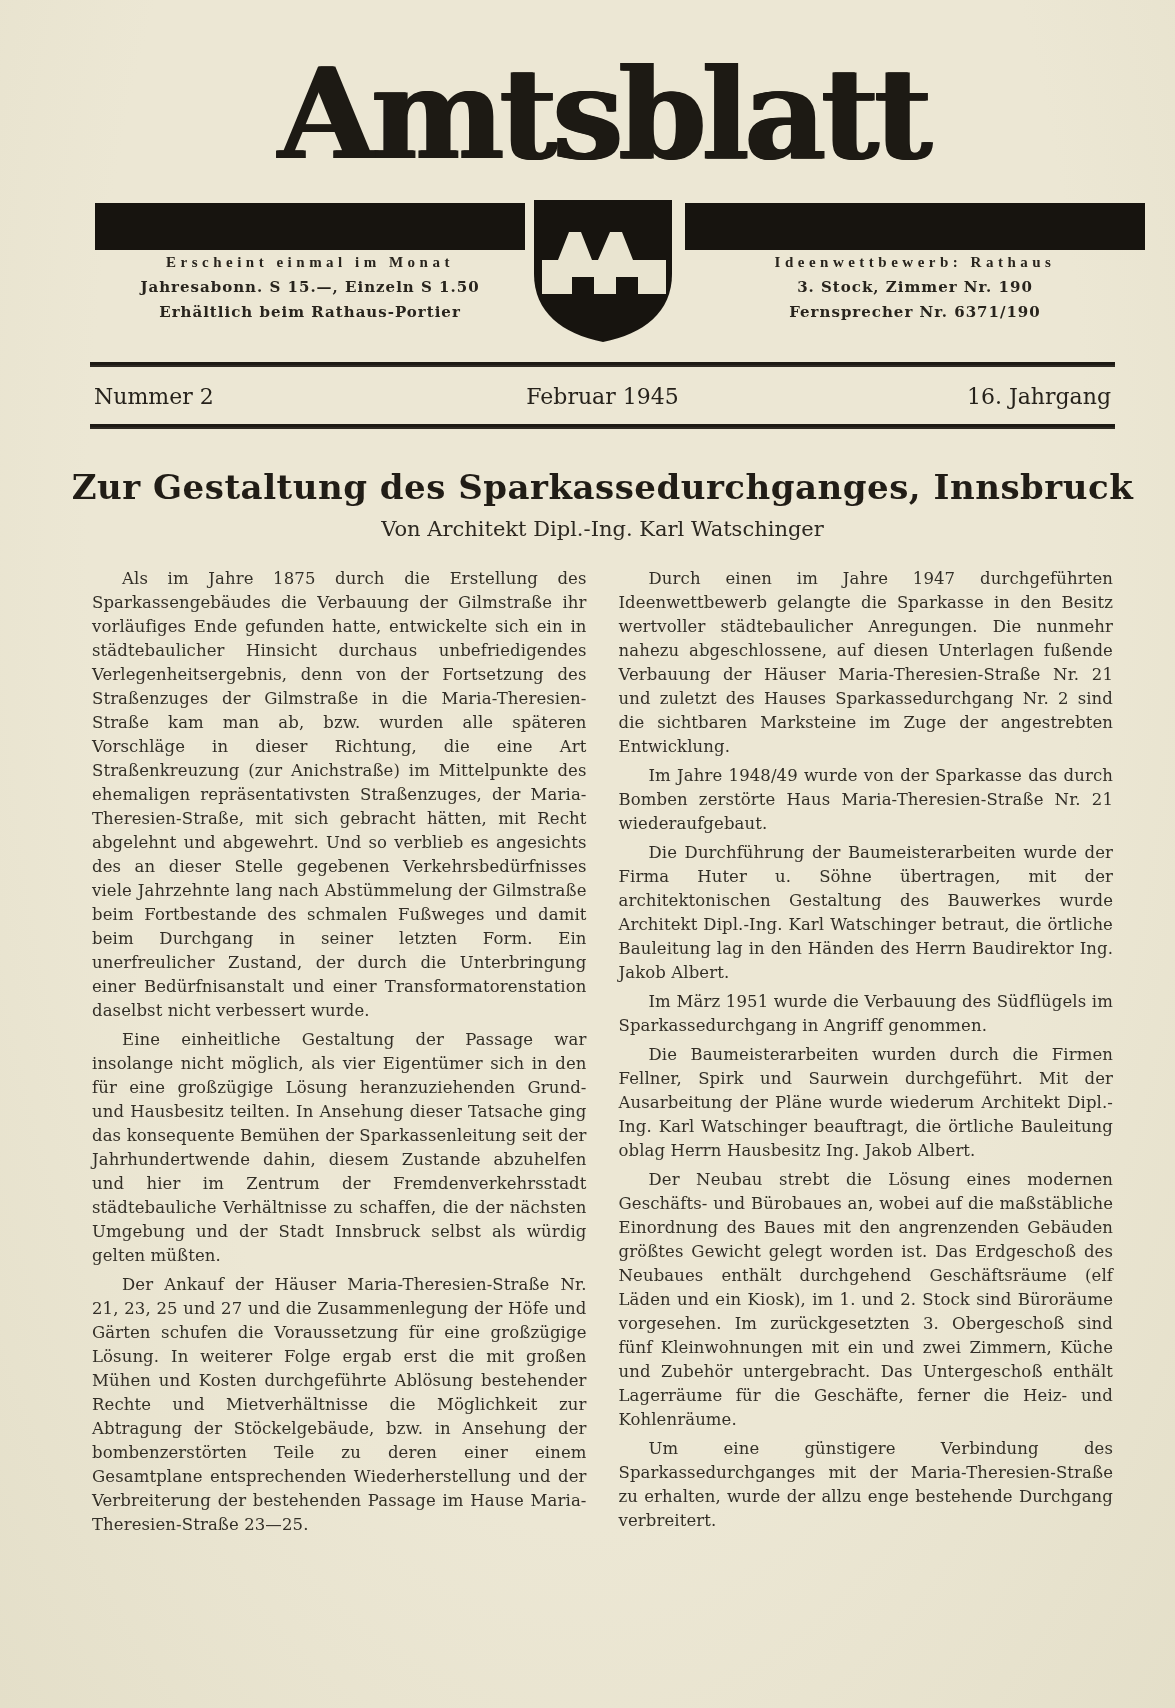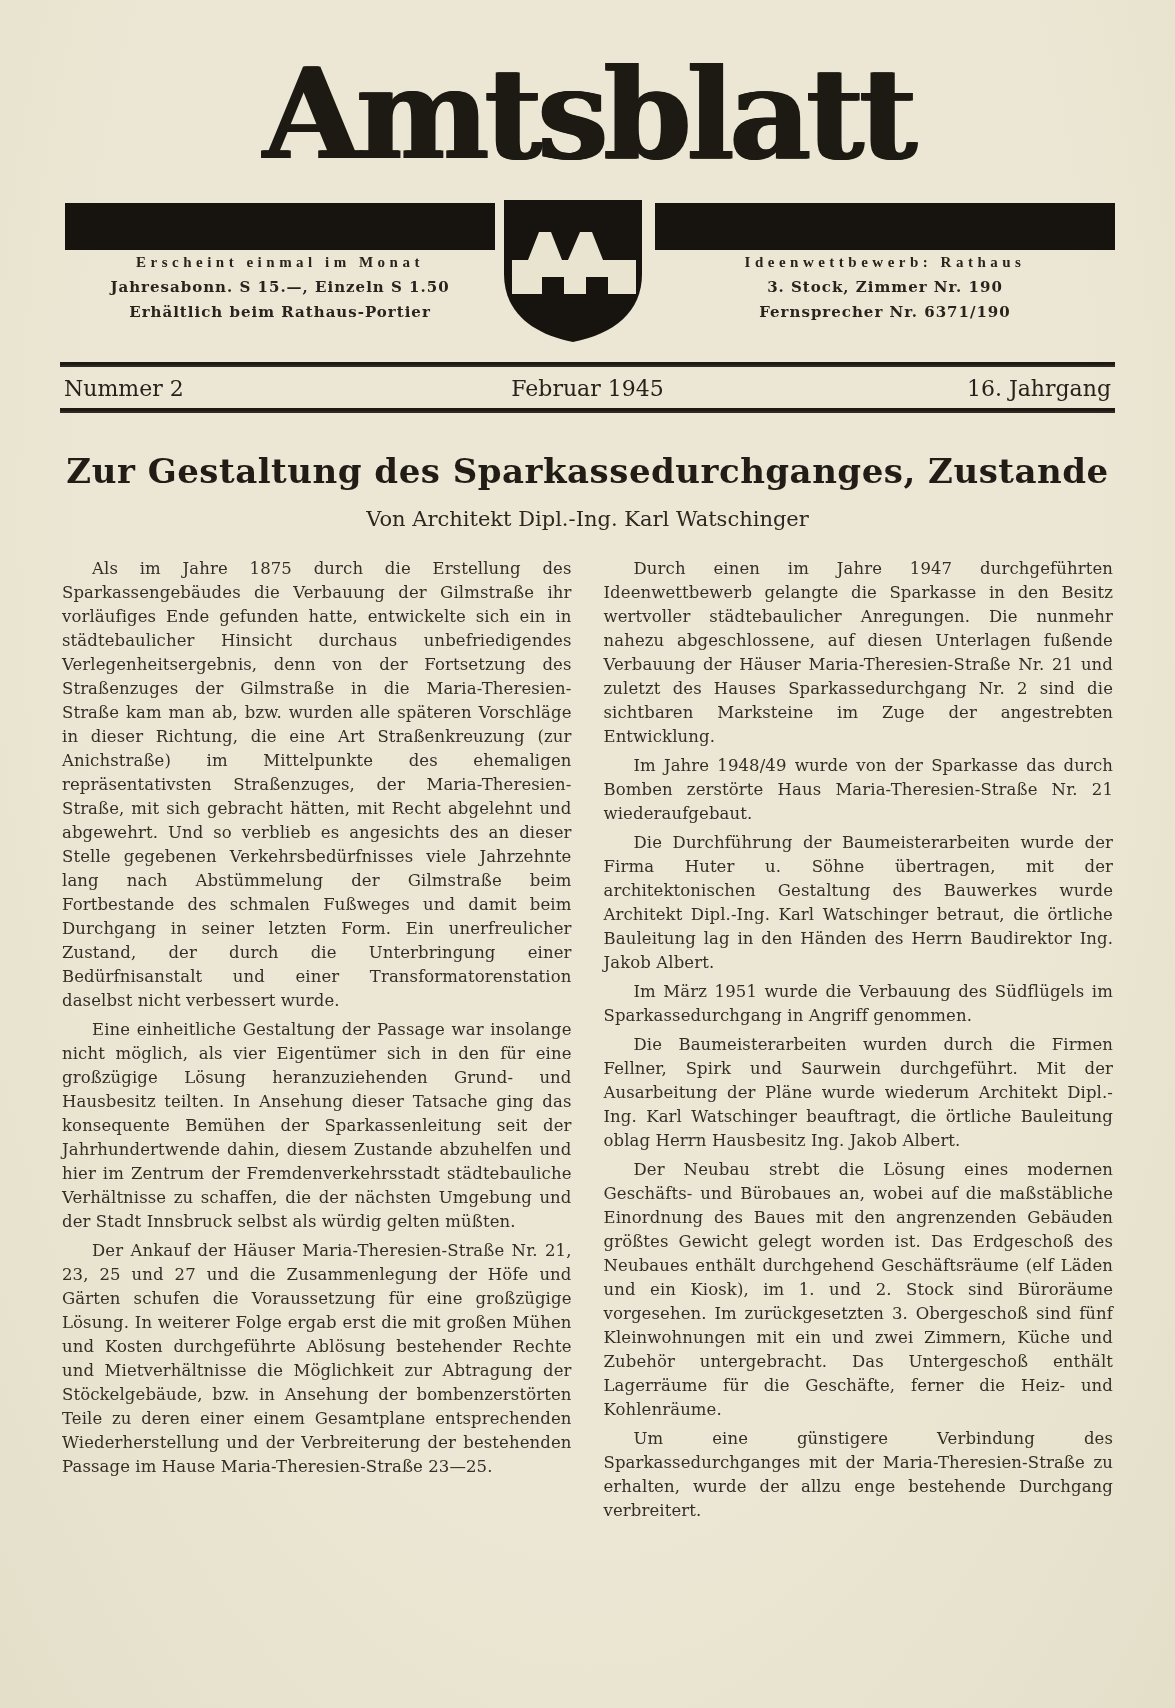--- a/index.html
+++ b/index.html
@@ -6,20 +6,21 @@
   html,body { background:#c9c4b2; }
   .page {
     position:relative;
     width:1175px; height:1708px;
     margin:0 auto;
     background:#e9e4d0;
     background-image:radial-gradient(ellipse at 50% 30%, #ece7d4 60%, #e4dfc9 100%);
     font-family:"DejaVu Serif", serif;
     color:#2e2a23;
     overflow:hidden;
+    padding-left:30px;
   }
   
   .masthead { padding-top:48px; text-align:center; color:#1d1a14; }
   .m1 {
     font-size:126px; font-weight:bold; line-height:1.05;
     letter-spacing:-5px;
     text-shadow:1.6px 0 0 currentColor, -0.8px 0 0 currentColor;
   }
   .m2 {
     font-size:58px; font-weight:bold; line-height:1.0;
@@ -34,31 +35,31 @@
   .bar-right { left:655px; width:460px; }
   .shield { position:absolute; left:498px; top:0; width:150px; height:146px; }
   .info { position:absolute; top:52px; text-align:center; font-size:15px; line-height:25px; color:#28241d; }
   .info-left  { left:65px;  width:430px; }
   .info-right { left:655px; width:460px; }
   .info .sp1 { letter-spacing:4.5px; font-weight:bold; display:block;font-family:Liberation Serif, serif; }
   .info .sp2 { letter-spacing:1px; font-weight:bold; display:block; }
   
   .rule-dbl { margin:0 60px; height:5px; border-top:3px solid #1d1a14; border-bottom:2px solid #2e2a23; }
   .rule-top { margin-top:12px; }
-  .issue-row { display:flex; margin:0 60px; padding:9px 4px 7px; font-size:22px; color:#26221b; }
+  .issue-row { display:flex; margin:8px 60px; padding:9px 4px 7px; font-size:22px; color:#26221b; }
   .issue-row .cell { flex:1; }
   .issue-row .c-center { text-align:center; }
   .issue-row .c-right { text-align:right; }
   
   .art-title {
     text-align:center; margin-top:38px;
     font-size:34px; font-weight:bold; color:#211d16;
     letter-spacing:0.5px;
   }
-  .art-byline { text-align:center; margin-top:16px; font-size:21px; color:#2c2820; }
+  .art-byline { text-align:center; margin-top:10px; font-size:21px; color:#2c2820; }
   .columns { display:flex; gap:32px; margin:26px 62px 0; }
   .col { flex:1; }
   .col p {
     font-size:16.5px; line-height:24px;
     text-align:justify; text-indent:30px;
     margin-bottom:5px;
     letter-spacing:0.1px;
     hyphens:auto; -webkit-hyphens:auto;
     color:#332f27;
   }
@@ -98,21 +99,21 @@
 
   <div class="issue-row">
     <span class="cell">Nummer 2</span>
     <span class="cell c-center">Februar 1945</span>
     <span class="cell c-right">16. Jahrgang</span>
   </div>
 
   <div class="rule-dbl"></div>
 
   <main>
-    <h1 class="art-title">Zur Gestaltung des Sparkassedurchganges, Zustande</h1>
+    <h1 class="art-title">Zur Gestaltung des Sparkassedurchganges, Innsbruck</h1>
     <div class="art-byline">Von Architekt Dipl.-Ing. Karl Watschinger</div>
 
     <div class="columns">
       <div class="col">
         <p>Als im Jahre 1875 durch die Erstellung des Sparkassengebäudes die Verbauung der Gilmstraße ihr vorläufiges Ende gefunden hatte, entwickelte sich ein in städtebaulicher Hinsicht durchaus unbefriedigendes Verlegenheitsergebnis, denn von der Fortsetzung des Straßenzuges der Gilmstraße in die Maria-Theresien-Straße kam man ab, bzw. wurden alle späteren Vorschläge in dieser Richtung, die eine Art Straßenkreuzung (zur Anichstraße) im Mittelpunkte des ehemaligen repräsentativsten Straßenzuges, der Maria-Theresien-Straße, mit sich gebracht hätten, mit Recht abgelehnt und abgewehrt. Und so verblieb es angesichts des an dieser Stelle gegebenen Verkehrsbedürfnisses viele Jahrzehnte lang nach Abstümmelung der Gilmstraße beim Fortbestande des schmalen Fußweges und damit beim Durchgang in seiner letzten Form. Ein unerfreulicher Zustand, der durch die Unterbringung einer Bedürfnisanstalt und einer Transformatorenstation daselbst nicht verbessert wurde.</p>
         <p>Eine einheitliche Gestaltung der Passage war insolange nicht möglich, als vier Eigentümer sich in den für eine großzügige Lösung heranzuziehenden Grund- und Hausbesitz teilten. In Ansehung dieser Tatsache ging das konsequente Bemühen der Sparkassenleitung seit der Jahrhundertwende dahin, diesem Zustande abzuhelfen und hier im Zentrum der Fremdenverkehrsstadt städtebauliche Verhältnisse zu schaffen, die der nächsten Umgebung und der Stadt Innsbruck selbst als würdig gelten müßten.</p>
         <p>Der Ankauf der Häuser Maria-Theresien-Straße Nr. 21, 23, 25 und 27 und die Zusammenlegung der Höfe und Gärten schufen die Voraussetzung für eine großzügige Lösung. In weiterer Folge ergab erst die mit großen Mühen und Kosten durchgeführte Ablösung bestehender Rechte und Mietverhältnisse die Möglichkeit zur Abtragung der Stöckelgebäude, bzw. in Ansehung der bombenzerstörten Teile zu deren einer einem Gesamtplane entsprechenden Wiederherstellung und der Verbreiterung der bestehenden Passage im Hause Maria-Theresien-Straße 23—25.</p>
       </div>
       <div class="col">
         <p>Durch einen im Jahre 1947 durchgeführten Ideenwettbewerb gelangte die Sparkasse in den Besitz wertvoller städtebaulicher Anregungen. Die nunmehr nahezu abgeschlossene, auf diesen Unterlagen fußende Verbauung der Häuser Maria-Theresien-Straße Nr. 21 und zuletzt des Hauses Sparkassedurchgang Nr. 2 sind die sichtbaren Marksteine im Zuge der angestrebten Entwicklung.</p>

